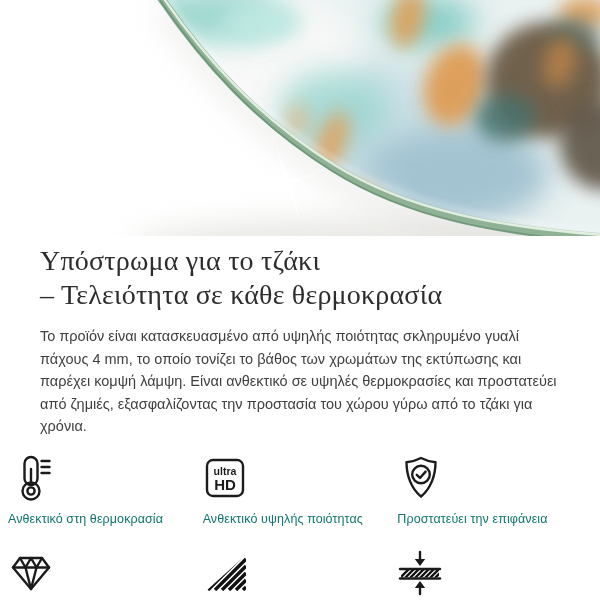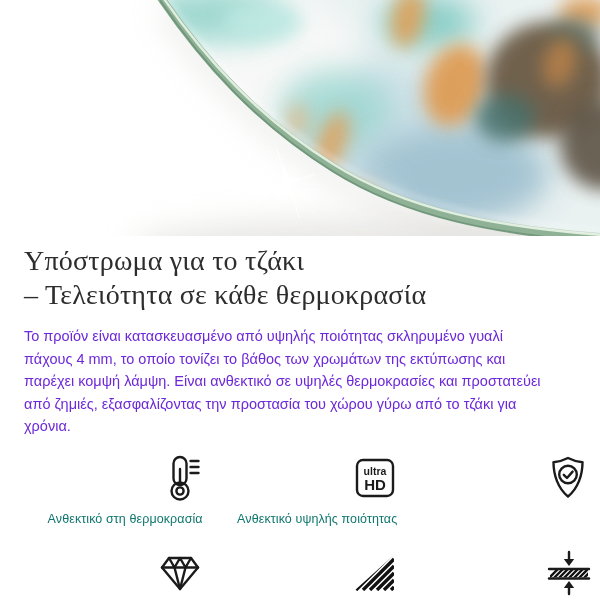--- a/index.html
+++ b/index.html
@@ -1,25 +1,25 @@
 <!DOCTYPE html>
 <html><head>
 <meta charset="utf-8">
 <style>
   html,body{margin:0;padding:0;background:#ffffff;}
   body{width:600px;height:600px;overflow:hidden;font-family:"Liberation Sans","DejaVu Sans",sans-serif;}
   .hero{width:600px;height:236px;position:relative;background:#ffffff;}
   .hero svg{display:block;}
-  .content{padding:0 24px;}
+  .content{padding:0 40px;}
   .page-title{font-family:"Liberation Serif","DejaVu Serif",serif;font-weight:400;
     font-size:28px;line-height:34px;color:#2d2d2d;margin:8px 0 0;letter-spacing:.2px;}
   .page-title span{display:block;}
-  .description{font-size:14.5px;line-height:22.5px;color:#6d28d9;margin:13px 0 0;max-width:527px;}
+  .description{font-size:14.5px;line-height:22.5px;color:#404040;margin:13px 0 0;max-width:527px;}
   .features{margin-top:17px;display:grid;grid-template-columns:repeat(3,1fr);row-gap:24px;padding:0 8px;}
-  .feature{display:flex;flex-direction:column;align-items:flex-end;text-align:center;}
+  .feature{display:flex;flex-direction:column;align-items:flex-start;text-align:center;}
   .feature .iconbox{height:46px;display:flex;align-items:center;justify-content:center;}
   .feature .label{margin-top:11px;font-size:12.5px;color:#0f766e;letter-spacing:.1px;}
   .ic{stroke:#1b1b1b;fill:none;stroke-width:2.4;stroke-linecap:round;stroke-linejoin:round;}
   .icfill{fill:#1b1b1b;stroke:none;}
   .badge-top{font-family:"Liberation Sans",sans-serif;font-size:10.5px;font-weight:700;fill:#1b1b1b;}
   .badge-bottom{font-family:"Liberation Sans",sans-serif;font-size:15px;font-weight:800;fill:#1b1b1b;}
 </style>
 </head>
 <body>
 
@@ -124,20 +124,21 @@
   </div>
 
   <div class="feature">
     <div class="iconbox">
       <svg width="48" height="48" viewBox="0 0 48 48">
         <path class="ic" stroke-width="2.5" d="M24,4 C29,6.5 34.5,8 38.5,8.3 C38.5,21 34,34.5 24,42.5 C14,34.5 9.5,21 9.5,8.3 C13.5,8 19,6.5 24,4 Z"></path>
         <circle class="ic" cx="24" cy="20.5" r="8.8"></circle>
         <path class="ic" d="M19.8,20.8 L23,24 L28.6,17.6"></path>
       </svg>
     </div>
+    <div class="label">Προστατεύει την επιφάνεια</div>
   </div>
 
   <div class="feature">
     <div class="iconbox">
       <svg width="46" height="40" viewBox="0 0 46 40">
         <path class="ic" stroke-width="2.3" d="M12,5 L34,5 L41,14.5 L23,36 L5,14.5 Z"></path>
         <path class="ic" stroke-width="2" d="M5,14.5 L41,14.5"></path>
         <path class="ic" stroke-width="2" d="M12,5 L17.5,14.5 L23,5 L28.5,14.5 L34,5"></path>
         <path class="ic" stroke-width="2" d="M17.5,14.5 L23,36 M28.5,14.5 L23,36"></path>
       </svg>

